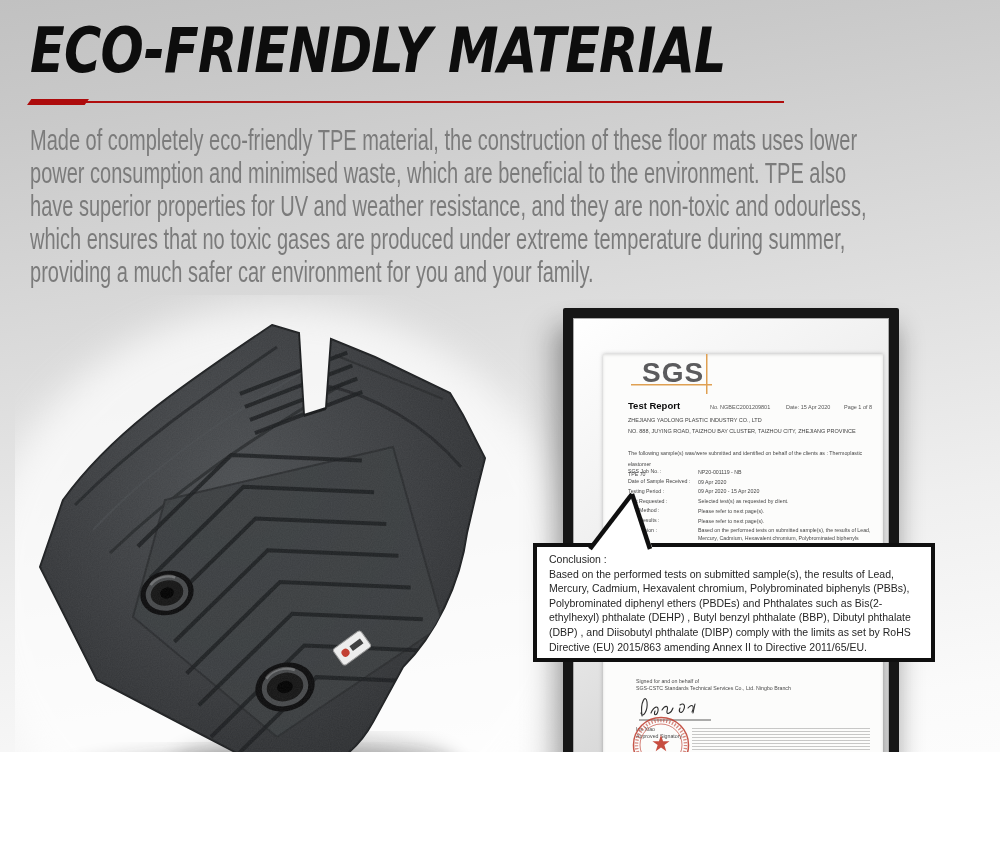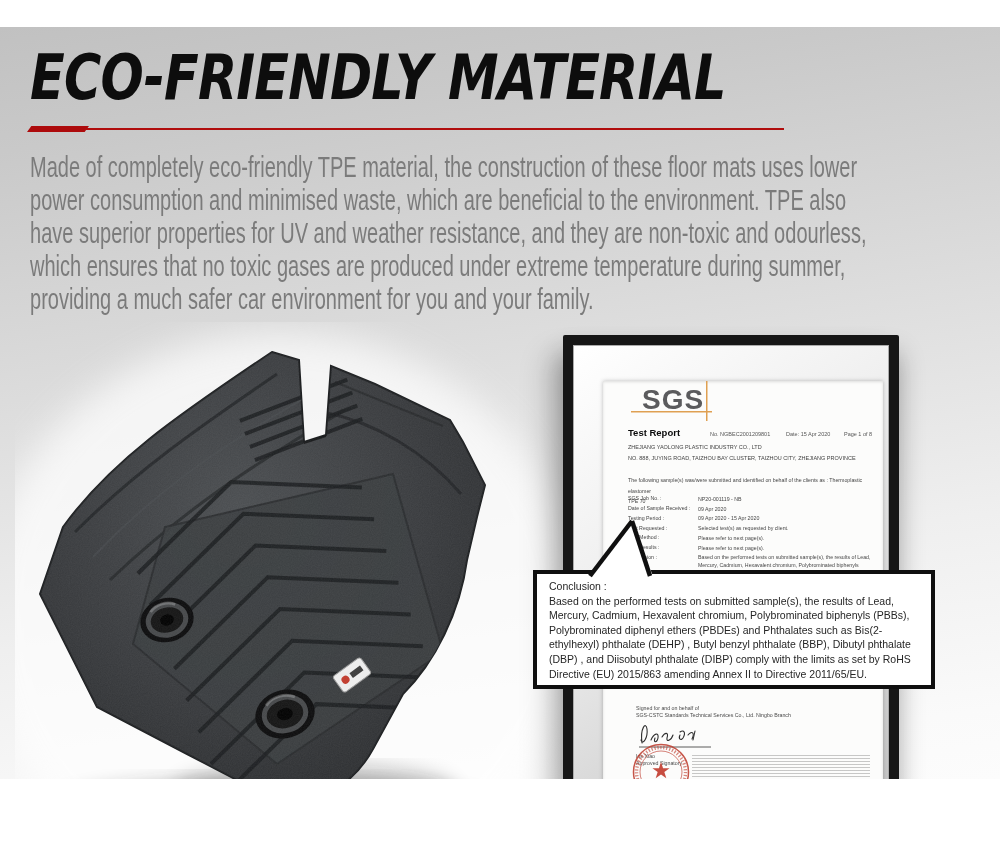--- a/index.html
+++ b/index.html
@@ -1,18 +1,18 @@
 <!DOCTYPE html>
 <html><head>
 <meta charset="utf-8">
 <style>
   html,body{margin:0;padding:0;}
   .stage{position:relative;width:1000px;height:752px;overflow:hidden;
     font-family:"Liberation Sans",sans-serif;
-    background:linear-gradient(172deg,#c1c1c1 0%,#c9c9c9 14%,#dcdcdc 42%,#efefef 70%,#fafafa 92%,#fcfcfc 100%);margin-top:27px;}
+    background:linear-gradient(172deg,#c1c1c1 0%,#c9c9c9 14%,#dcdcdc 42%,#efefef 70%,#fafafa 92%,#fcfcfc 100%);}
   
   .title{position:absolute;left:30px;top:20px;white-space:nowrap;
     font-family:"DejaVu Sans",sans-serif;font-weight:bold;font-style:italic;
     font-size:62px;line-height:62px;color:#0d0d0d;letter-spacing:-1px;
     transform:scaleX(0.82);transform-origin:left top;}
   .rule-wrap{position:absolute;left:27px;top:99px;width:757px;height:8px;}
   .rule-thick{position:absolute;left:0;top:0;width:62px;height:6px;background:#ad0b0c;
     clip-path:polygon(7% 0,100% 0,93% 100%,0 100%);}
   .rule-thin{position:absolute;left:58px;top:2px;width:699px;height:2px;background:#b00d0d;}
   

